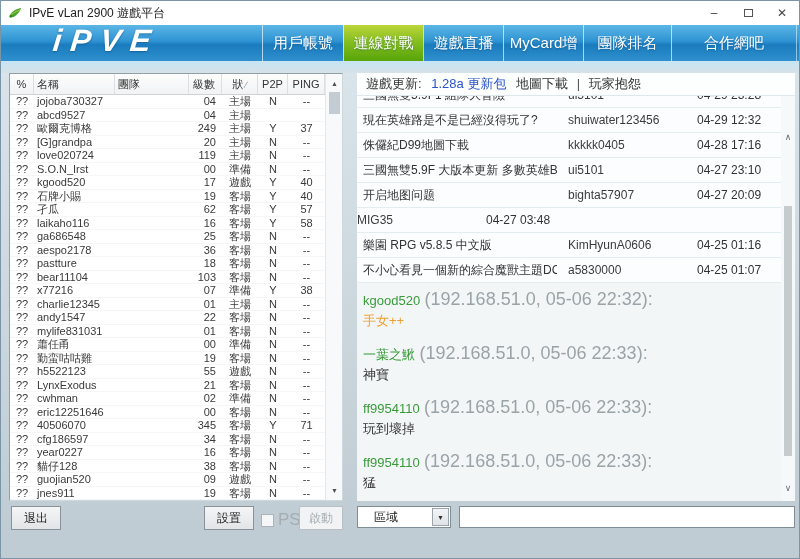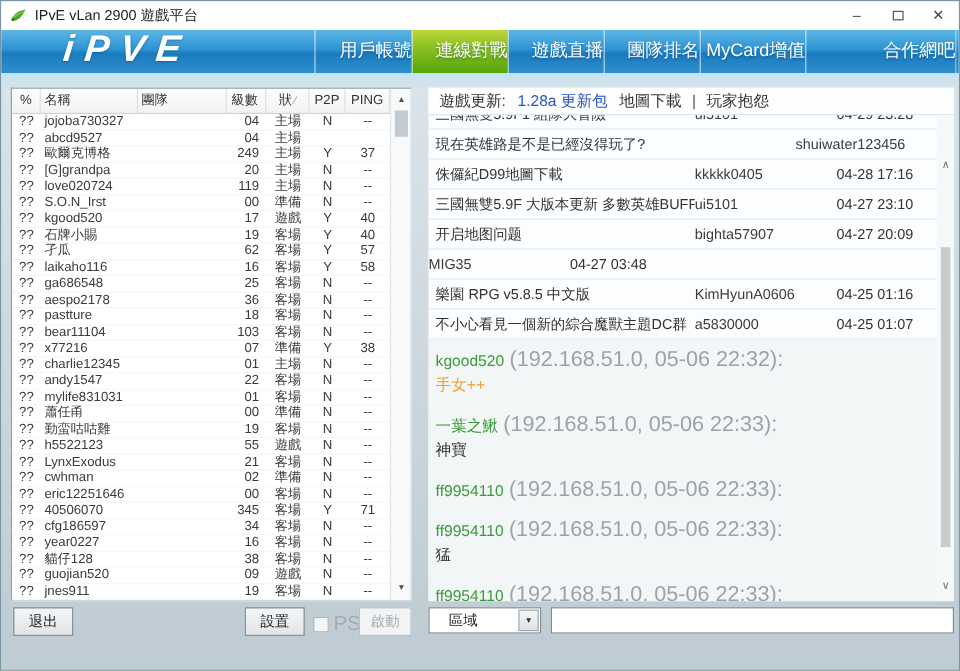--- a/index.html
+++ b/index.html
@@ -14,21 +14,21 @@
   .win-btns { position:absolute; right:0; top:0; height:24px; display:flex; }
   .win-btn { width:34px; height:24px; display:flex; align-items:center; justify-content:center; font-size:12px; color:#444; }
   .max-box { width:9px; height:8px; border:1px solid #555; display:inline-block; }
 
   
   .navbar { position:absolute; top:24px; left:0; right:0; height:36px;
             background:linear-gradient(180deg,#5cb6e6 0%,#2e93d2 45%,#1a7cbe 55%,#2f8fce 100%); }
   .logo { position:absolute; left:52px; top:-2px; font-size:31px; font-weight:bold; font-style:italic;
           letter-spacing:9px; color:#fff; text-shadow:0 1px 2px rgba(0,60,110,.45); transform:skewX(-6deg); }
   .tabs { position:absolute; right:2px; top:0; height:36px; display:flex; }
-  .tab { height:36px; line-height:36px; text-align:right; color:#fff; font-size:15px;
+  .tab { height:36px; line-height:36px; text-align:center; color:#fff; font-size:15px;
          border-left:1px solid rgba(255,255,255,.65); text-shadow:0 1px 2px rgba(0,50,100,.4); cursor:default; }
   .tab:nth-child(1){ width:81px; } .tab:nth-child(2){ width:80px; } .tab:nth-child(3){ width:80px; }
   .tab:nth-child(4){ width:80px; } .tab:nth-child(5){ width:88px; } .tab:nth-child(6){ width:126px; border-right:1px solid rgba(255,255,255,.5); }
   .tab.active { background:linear-gradient(180deg,#bdd53a 0%,#8bc122 40%,#57a509 100%); }
   .nav-fade { position:absolute; top:60px; left:0; right:0; height:12px;
               background:linear-gradient(180deg,#c6e5f4,#d6e2e7); }
 
   
   .left-panel { position:absolute; left:8px; top:72px; width:334px; height:428px; background:#fff;
                 border:1px solid #8fa0a8; border-right-color:#cfd8dc; border-bottom-color:#cfd8dc; overflow:hidden; }
@@ -57,21 +57,21 @@
   .psp-box { width:13px; height:13px; border:1px solid #aab4ba; background:#f4f6f7; margin-right:4px; }
   .psp-label { font-size:17px; color:#a4acb2; }
 
   
   .right-panel { position:absolute; left:356px; top:72px; width:438px; height:428px; background:#fbfdfe; overflow:hidden; }
   .update-bar { height:23px; line-height:22px; font-size:13px; color:#333; padding-left:6px; border-bottom:1px solid #dde7ec; background:#fdfefe; white-space:nowrap; }
   .update-bar .lnk { color:#2a52c8; margin:0 3px; }
   .update-bar .plain { margin:0 3px; } .update-bar .div { color:#555; margin:0 2px; }
   .rcontent { position:absolute; top:23px; left:0; width:424px; bottom:0; overflow:hidden; }
   .news-list { margin-top:-13px; }
-  .news-row { display:flex; height:25px; line-height:25px; border-bottom:1px solid #e3ecf1; font-size:12px; }
+  .news-row { display:flex; height:25px; line-height:25px; border-bottom:1px solid #e3ecf1; font-size:12px;gap:11px; }
   .n-title { flex:1; padding-left:6px; color:#333; overflow:hidden; white-space:nowrap; }
   .n-author { width:118px; color:#3c3c3c; overflow:hidden; white-space:nowrap; }
   .n-date { width:84px; color:#333; }
   .chat-list { padding:6px 0 0 6px; background:#f2f6f7; min-height:240px; }
   .chat-msg { margin-bottom:13px; }
   .c-name { font-size:13px; color:#3a9a3a; }
   .c-meta { font-size:18px; color:#9aa4a8; }
   .c-body { font-size:13px; color:#333; margin-top:2px; }
   .c-body.hl { color:#f0a030; }
   .rscroll { position:absolute; top:23px; right:0; width:14px; bottom:0; background:#f6f9fa; }
@@ -117,22 +117,22 @@
         </div>
     </div>
   </div>
 
   <div class="navbar">
     <div class="logo">iPVE</div>
     <div class="tabs" id="tabs">
         <div class="tab">用戶帳號</div>
         <div class="tab active">連線對戰</div>
         <div class="tab">遊戲直播</div>
+        <div class="tab">MyCard增值</div>
         <div class="tab">團隊排名</div>
-        <div class="tab">MyCard增值</div>
         <div class="tab">合作網吧</div>
       </div>
   </div>
   <div class="nav-fade"></div>
 
   <div class="left-panel">
     <div class="thead" id="thead">
         <div class="th c0">%</div>
         <div class="th c1">名稱</div>
         <div class="th c2">團隊</div>
@@ -448,20 +448,21 @@
     <div class="rcontent">
       <div class="news-list" id="news">
           <div class="news-row">
      <span class="n-title">三國無雙5.9F1 組隊大冒險</span>
      <span class="n-author">ui5101</span>
      <span class="n-date">04-29 23:28</span>
    </div>
           <div class="news-row">
      <span class="n-title">現在英雄路是不是已經沒得玩了?</span>
      <span class="n-author">shuiwater123456</span>
+     <span class="n-date">04-29 12:32</span>
    </div>
           <div class="news-row">
      <span class="n-title">侏儸紀D99地圖下載</span>
      <span class="n-author">kkkkk0405</span>
      <span class="n-date">04-28 17:16</span>
    </div>
           <div class="news-row">
      <span class="n-title">三國無雙5.9F 大版本更新 多數英雄BUFF 新增強力武</span>
      <span class="n-author">ui5101</span>
      <span class="n-date">04-27 23:10</span>
@@ -499,20 +500,21 @@
        <span class="c-name">一葉之鰍</span>
        <span class="c-meta">(192.168.51.0, 05-06 22:33):</span>
      </div>
      <div class="c-body">神寶</div>
    </div>
           <div class="chat-msg">
      <div>
        <span class="c-name">ff9954110</span>
        <span class="c-meta">(192.168.51.0, 05-06 22:33):</span>
      </div>
+     <div class="c-body">玩到壞掉</div>
    </div>
           <div class="chat-msg">
      <div>
        <span class="c-name">ff9954110</span>
        <span class="c-meta">(192.168.51.0, 05-06 22:33):</span>
      </div>
      <div class="c-body">猛</div>
    </div>
           <div class="chat-msg">
      <div>

